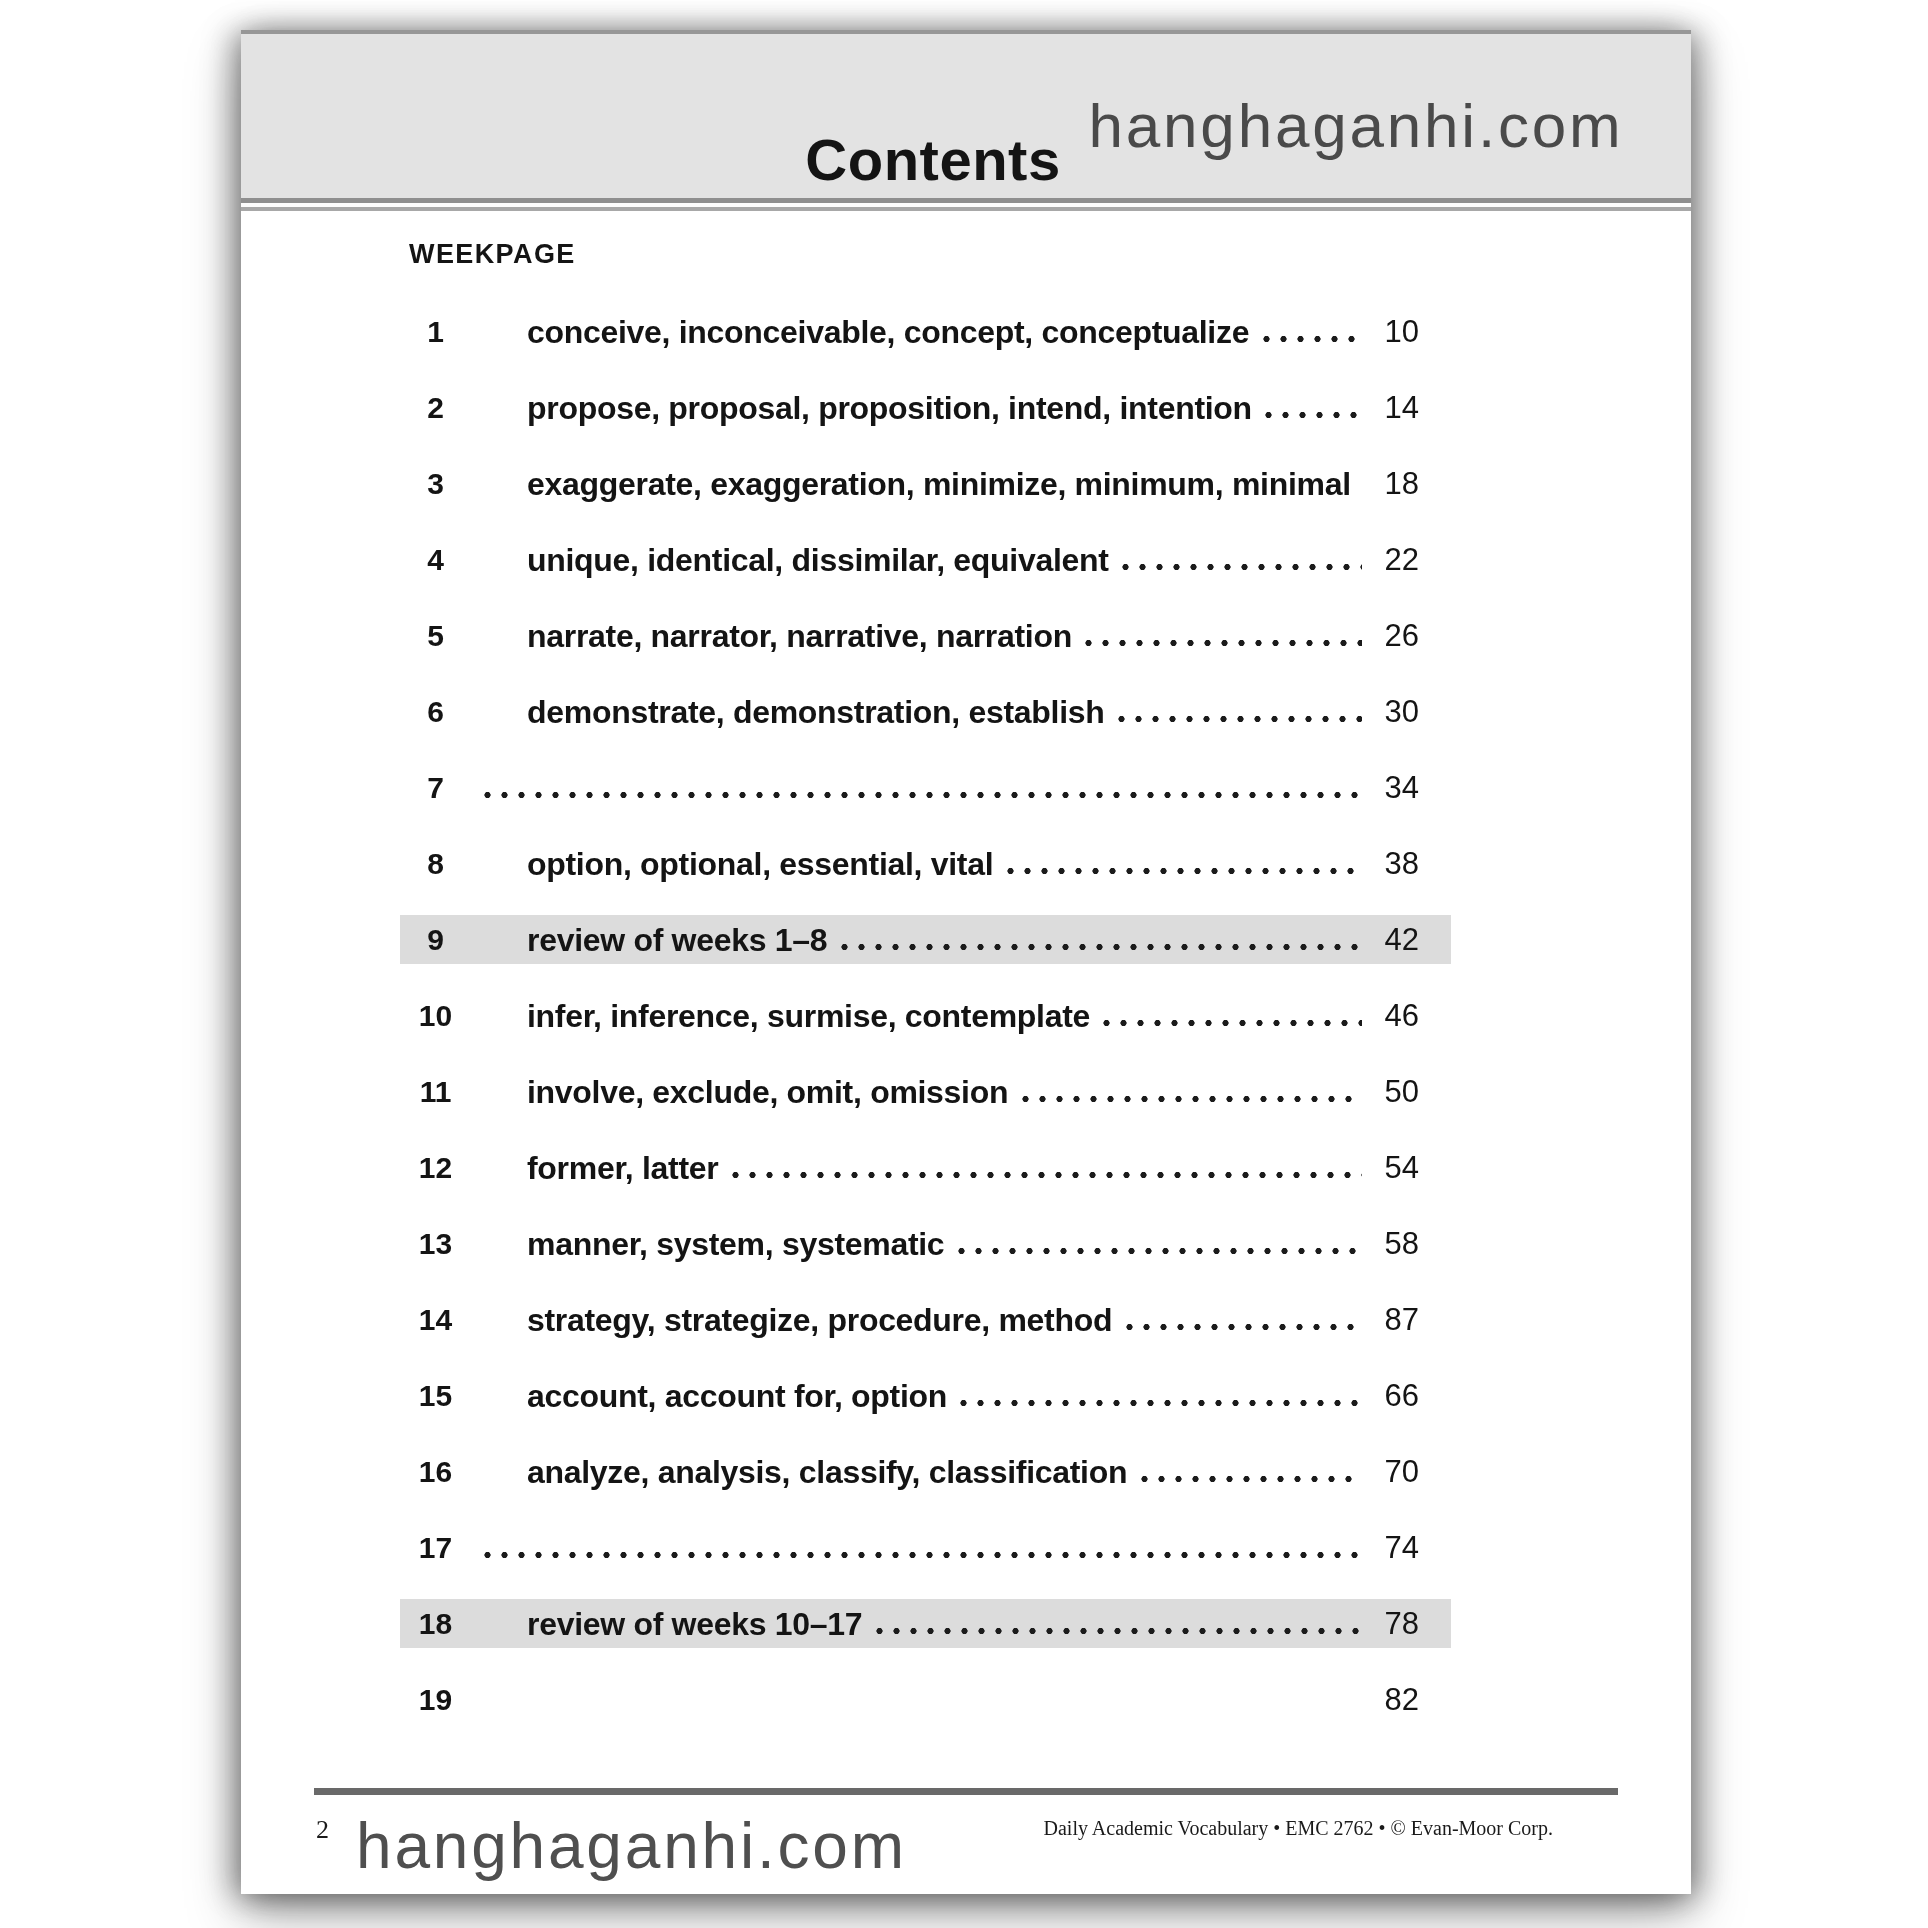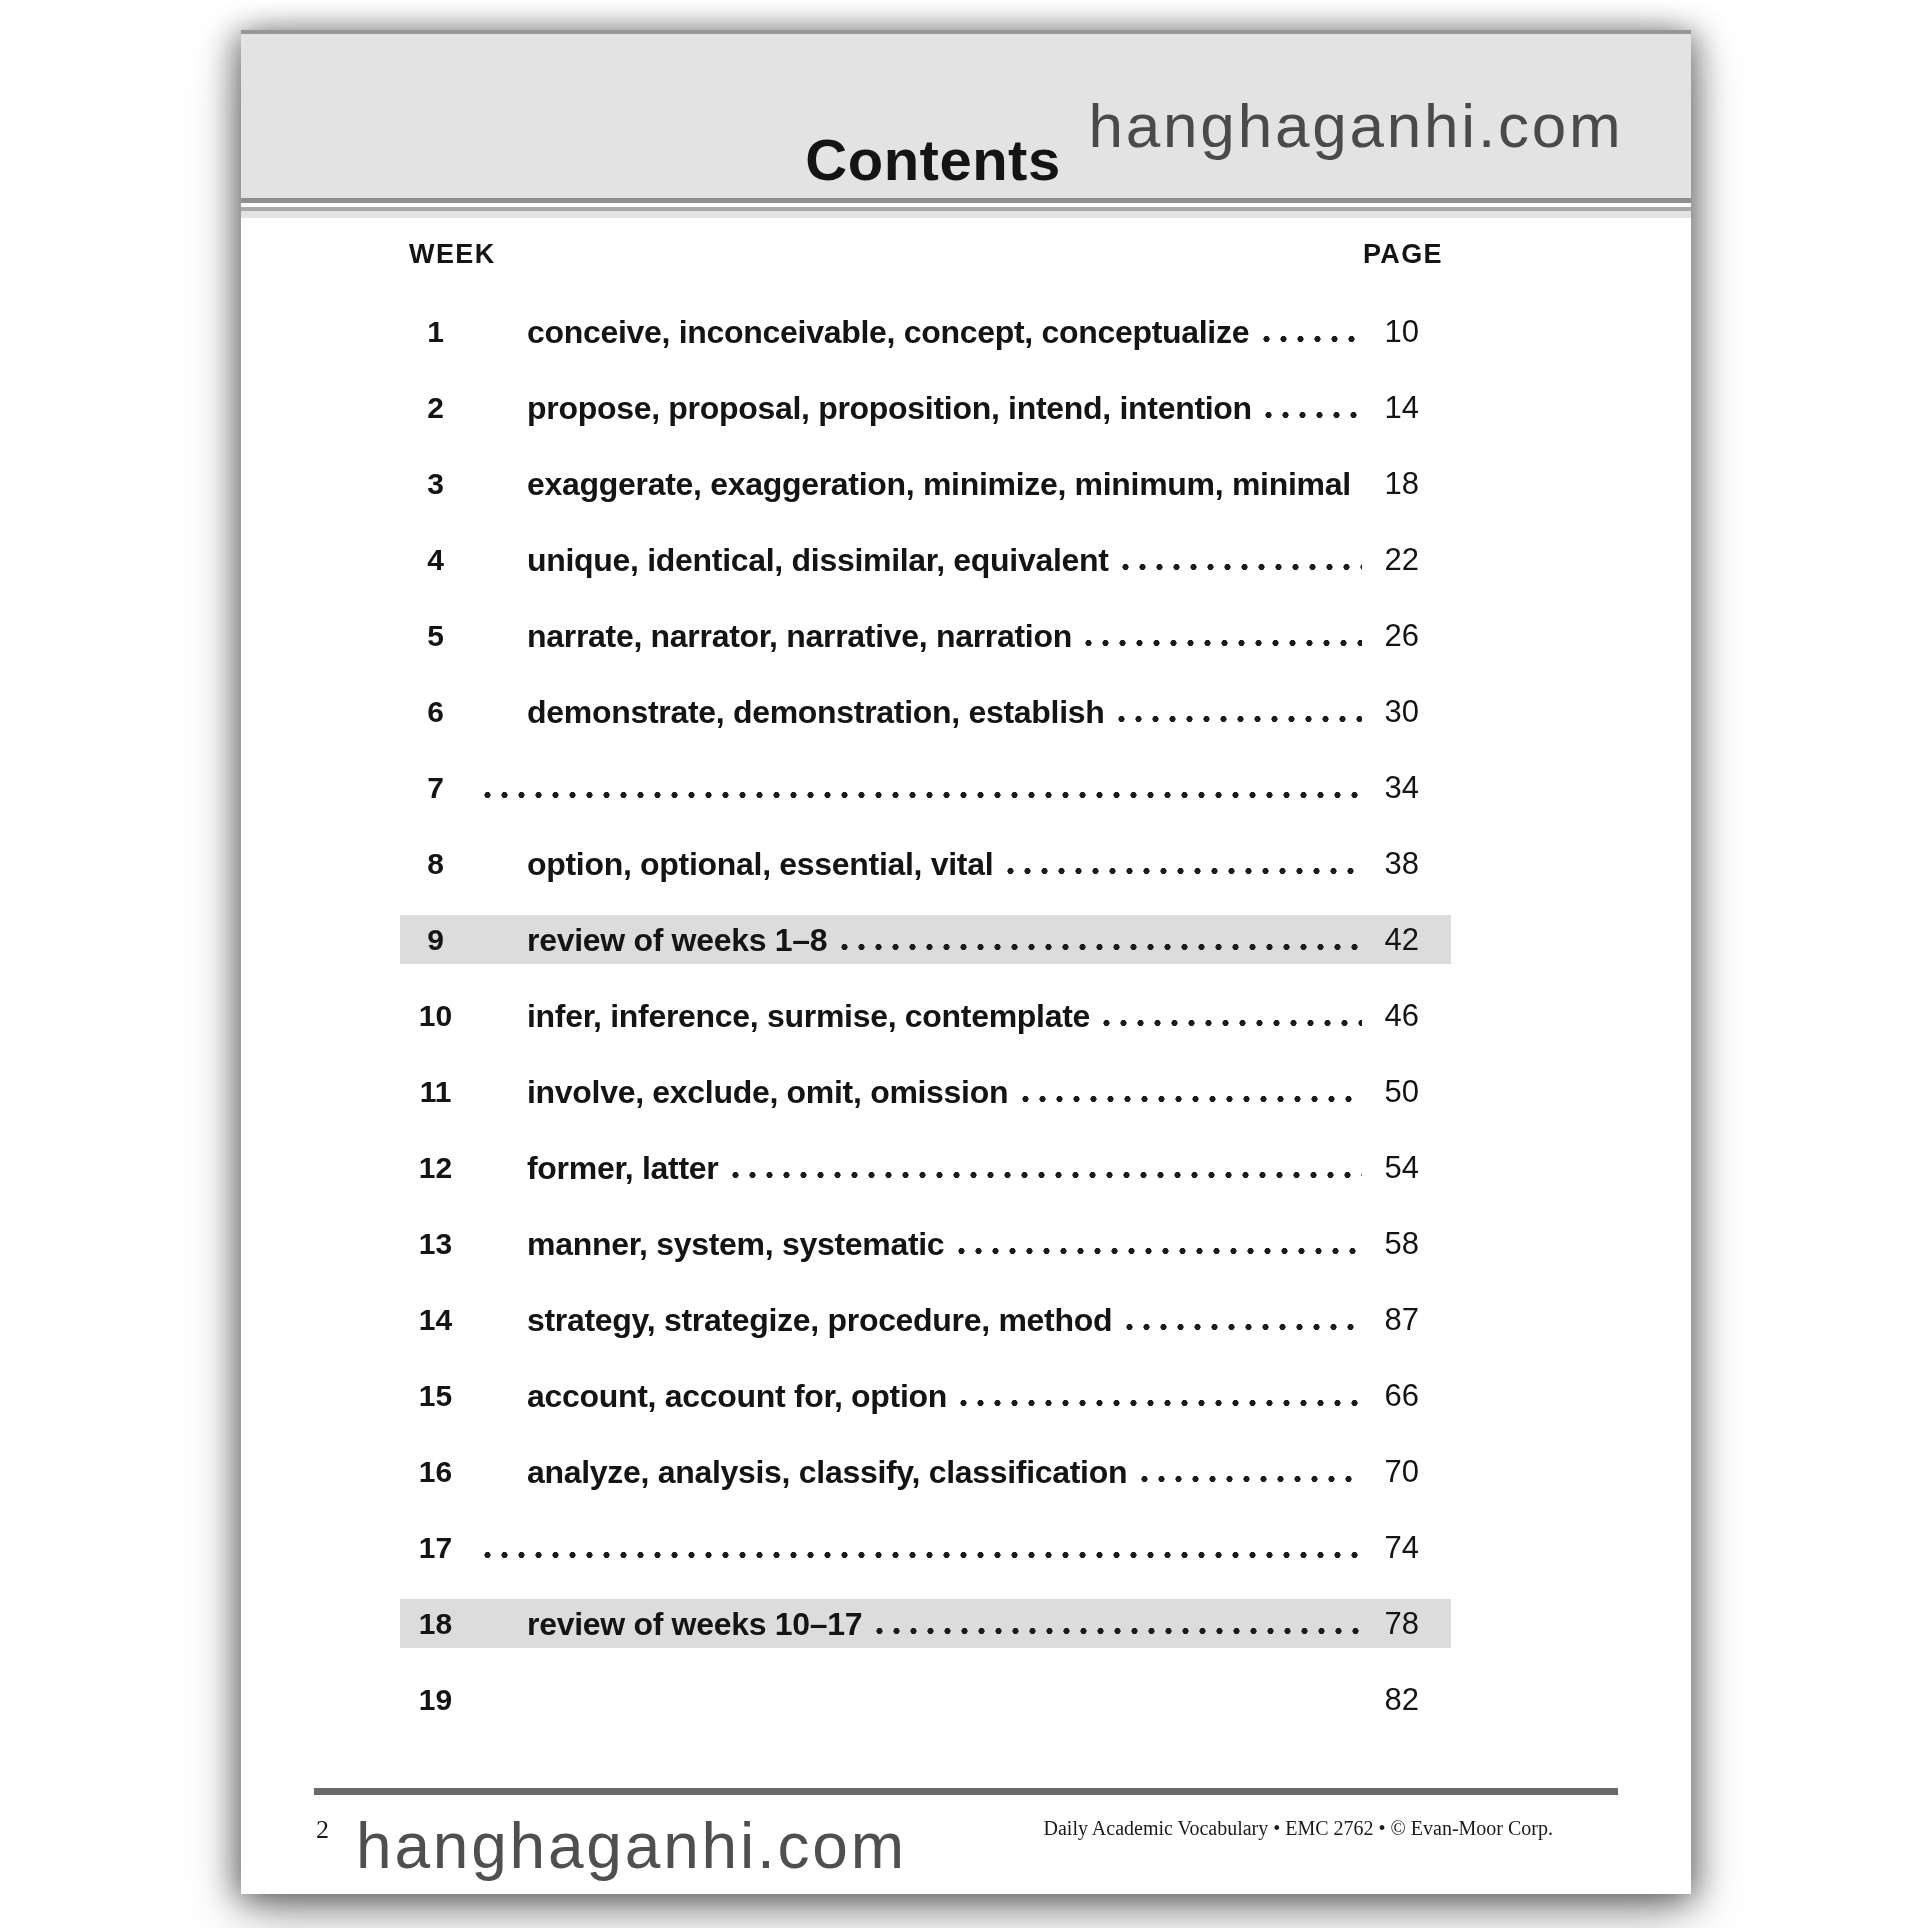--- a/index.html
+++ b/index.html
@@ -22,21 +22,21 @@
     top: 30px;
     width: 1450px;
     height: 1864px;
     background: #ffffff;
     box-shadow: 0 5.6px 28px rgba(0,0,0,0.30), 0 22.6px 52px rgba(0,0,0,0.28), -13px 0 28px rgba(0,0,0,0.18), 13px 0 28px rgba(0,0,0,0.18);
   }
   
   .header-band {
     position: absolute;
     left: 0; top: 0; right: 0;
-    height: 188px;
+    height: 168px;
     background: #e3e3e3;
     border-top: 4.7px solid #979797;
     box-sizing: border-box;
   }
   .page-title {
     position: absolute;
     top: 92px;
     left: 692px;
     transform: translateX(-50%);
     font-size: 58px;
@@ -66,21 +66,21 @@
       #a8a8a8 9.4px, #a8a8a8 13px,
       transparent 13px);
   }
   
   .toc-head {
     position: absolute;
     top: 209px;
     left: 168px;
     right: 248px;
     display: flex;
-    justify-content: space-between;
+    justify-content: flex-start;
     font-size: 27px;
     font-weight: bold;
     color: #141414;
     letter-spacing: 1.4px;
   }
   .rows {
     position: absolute;
     top: 264px;
     left: 0;
     right: 0;

